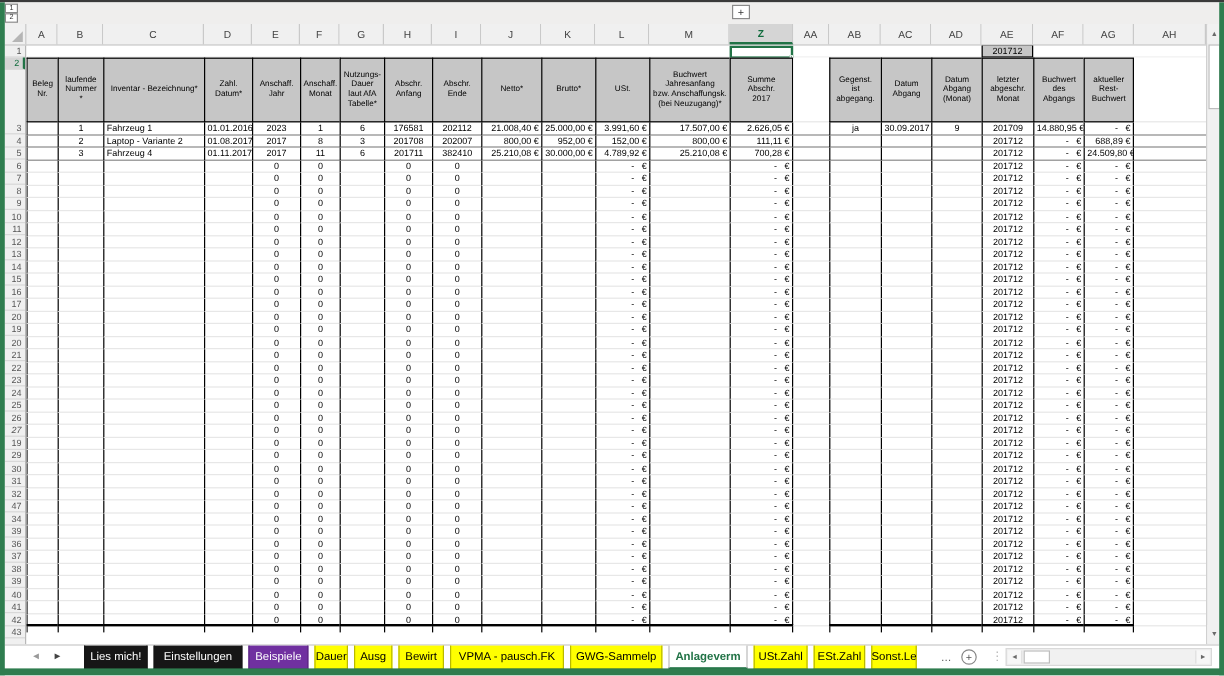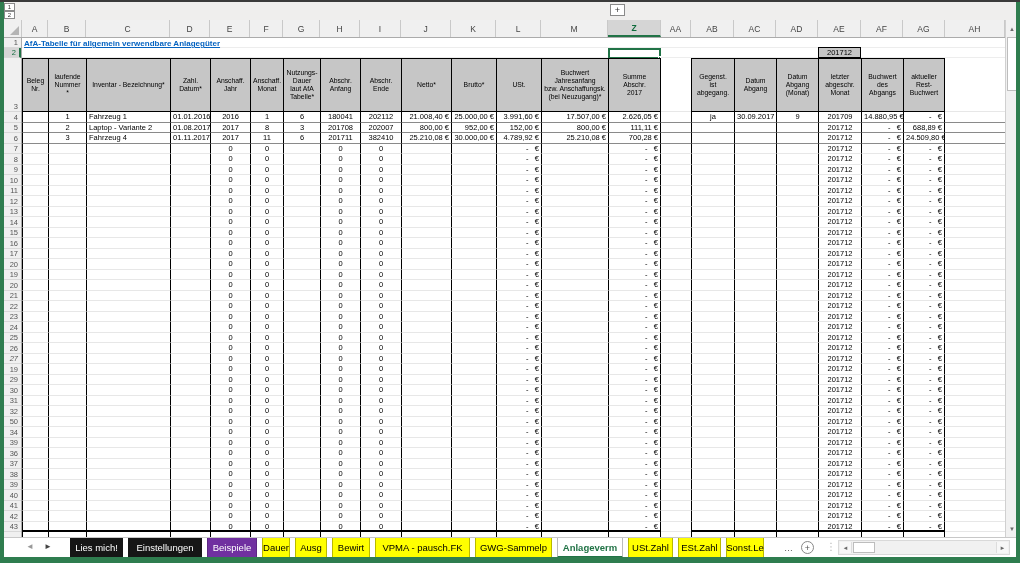--- a/index.html
+++ b/index.html
@@ -176,37 +176,34 @@
       <div class="rowh" style="height: 10.5px;">23</div>
       <div class="rowh" style="height: 10.5px;">24</div>
       <div class="rowh" style="height: 10.5px;">25</div>
       <div class="rowh" style="height: 10.5px;">26</div>
       <div class="rowh" style="height: 10.5px; font-style: italic;">27</div>
       <div class="rowh" style="height: 10.5px;">19</div>
       <div class="rowh" style="height: 10.5px;">29</div>
       <div class="rowh" style="height: 10.5px;">30</div>
       <div class="rowh" style="height: 10.5px;">31</div>
       <div class="rowh" style="height: 10.5px;">32</div>
-      <div class="rowh" style="height: 10.5px;">50</div>
+      <div class="rowh" style="height: 10.5px;">47</div>
       <div class="rowh" style="height: 10.5px;">34</div>
       <div class="rowh" style="height: 10.5px;">39</div>
       <div class="rowh" style="height: 10.5px;">36</div>
       <div class="rowh" style="height: 10.5px;">37</div>
       <div class="rowh" style="height: 10.5px;">38</div>
       <div class="rowh" style="height: 10.5px;">39</div>
       <div class="rowh" style="height: 10.5px;">40</div>
       <div class="rowh" style="height: 10.5px;">41</div>
       <div class="rowh" style="height: 10.5px;">42</div>
       <div class="rowh" style="height: 10.5px;">43</div>
     </div>
 
   <div id="sheet-area">
-      <div class="srow" id="row1" style="height: 10px;">
-        <span id="title-link">AfA-Tabelle für allgemein verwendbare Anlagegüter</span>
-      </div>
       <div class="srow" id="row2" style="height: 10px;">
         <div id="selected-cell" style="left: 586px; width: 53px;">
           <div class="fill-handle"></div>
         </div>
         <div id="period-box" style="left: 796px; width: 43px;">201712</div>
       </div>
       <div class="srow" style="height: 54px;">
         <div class="h3cell" style="width: 26px;">Beleg
 Nr.</div>
         <div class="h3cell" style="width: 38px;">laufende
@@ -254,24 +251,24 @@
         <div class="h3cell hr-end" style="border-right: 1.5px solid rgb(0, 0, 0); width: 42px;">aktueller
 Rest-
 Buchwert</div>
         <div class="h3blank" style="width: 60px;"></div>
       </div>
       <div class="srow datarow dark" style="height: 10.5px;">
         <div class="cell al-c bl intable" style="width: 26px;"></div>
         <div class="cell al-c bl intable" style="width: 38px;">1</div>
         <div class="cell al-l bl intable" style="width: 84px;">Fahrzeug 1</div>
         <div class="cell al-r bl intable" style="width: 40px;">01.01.2016</div>
-        <div class="cell al-c bl intable" style="width: 40px;">2016</div>
+        <div class="cell al-c bl intable" style="width: 40px;">2023</div>
         <div class="cell al-c bl intable" style="width: 33px;">1</div>
         <div class="cell al-c bl intable" style="width: 37px;">6</div>
-        <div class="cell al-c bl intable" style="width: 40px;">180041</div>
+        <div class="cell al-c bl intable" style="width: 40px;">176581</div>
         <div class="cell al-c bl intable" style="width: 41px;">202112</div>
         <div class="cell al-r bl intable" style="width: 50px;">21.008,40 €</div>
         <div class="cell al-r bl intable" style="width: 45px;">25.000,00 €</div>
         <div class="cell al-r bl intable" style="width: 45px;">3.991,60 €</div>
         <div class="cell al-r bl intable" style="width: 67px;">17.507,00 €</div>
         <div class="cell al-r bl intable br" style="width: 53px;">2.626,05 €</div>
         <div class="cell al-c" style="width: 30px;"></div>
         <div class="cell al-c bl intable" style="width: 43px;">ja</div>
         <div class="cell al-r bl intable" style="width: 42px;">30.09.2017</div>
         <div class="cell al-c bl intable" style="width: 42px;">9</div>

